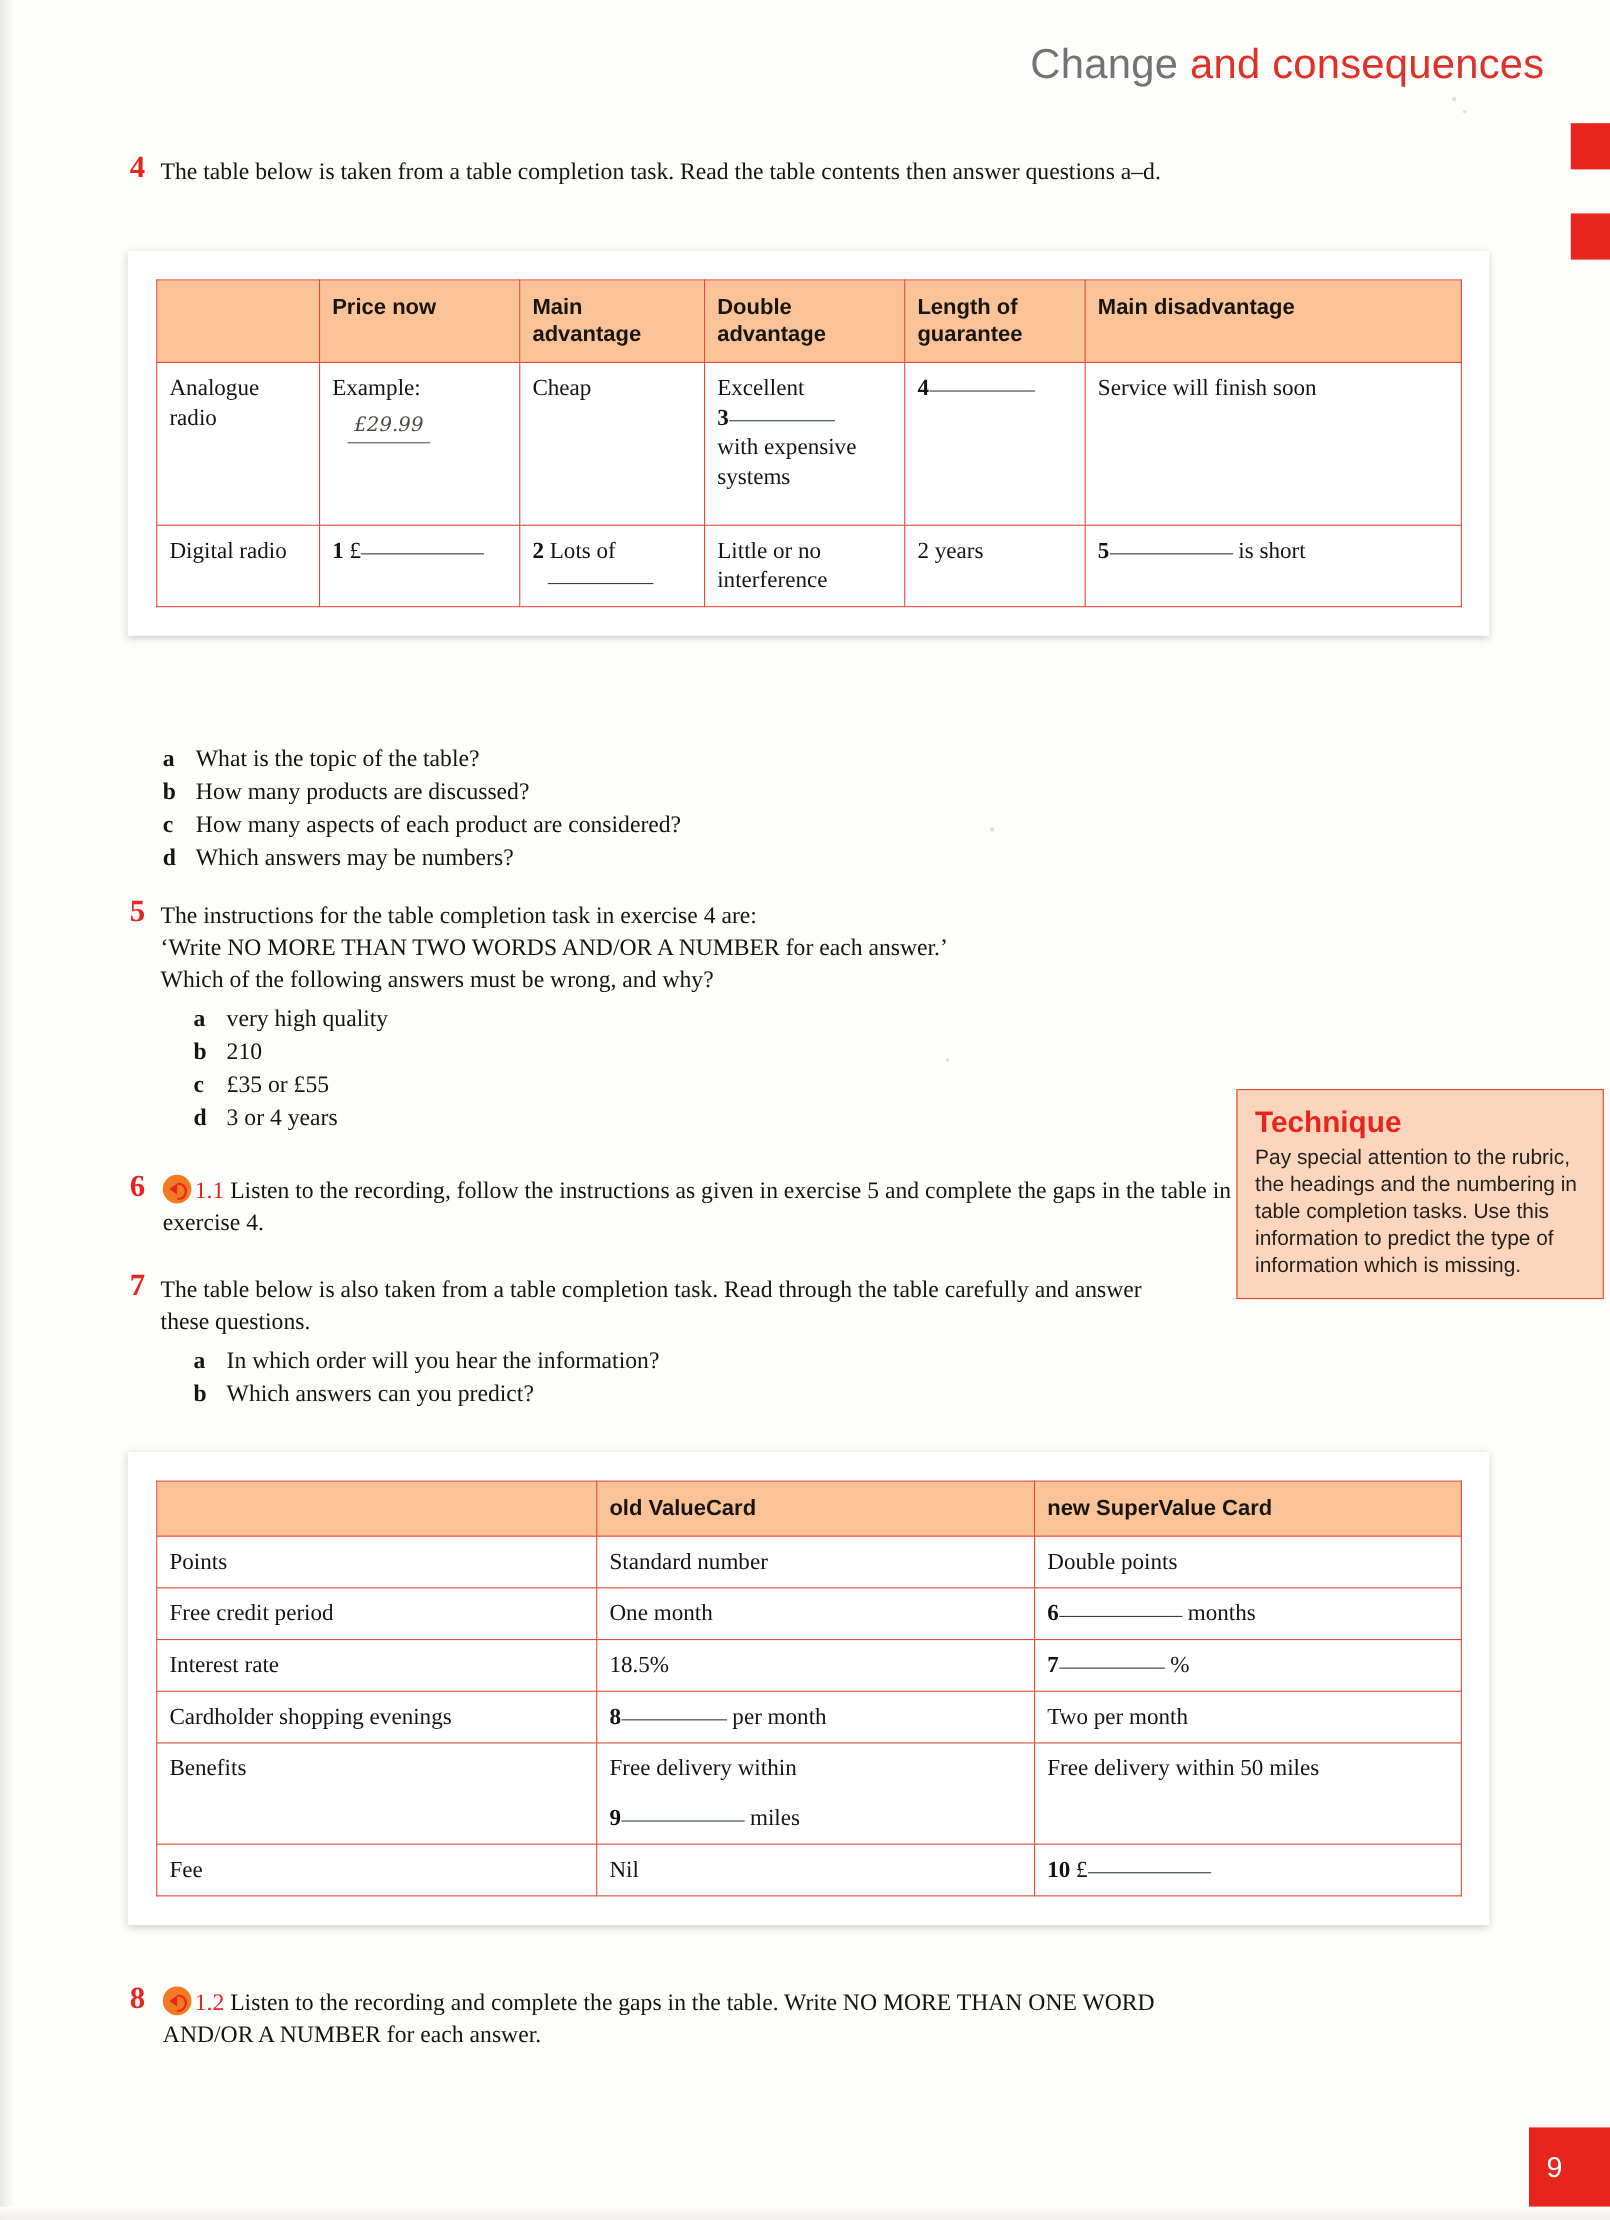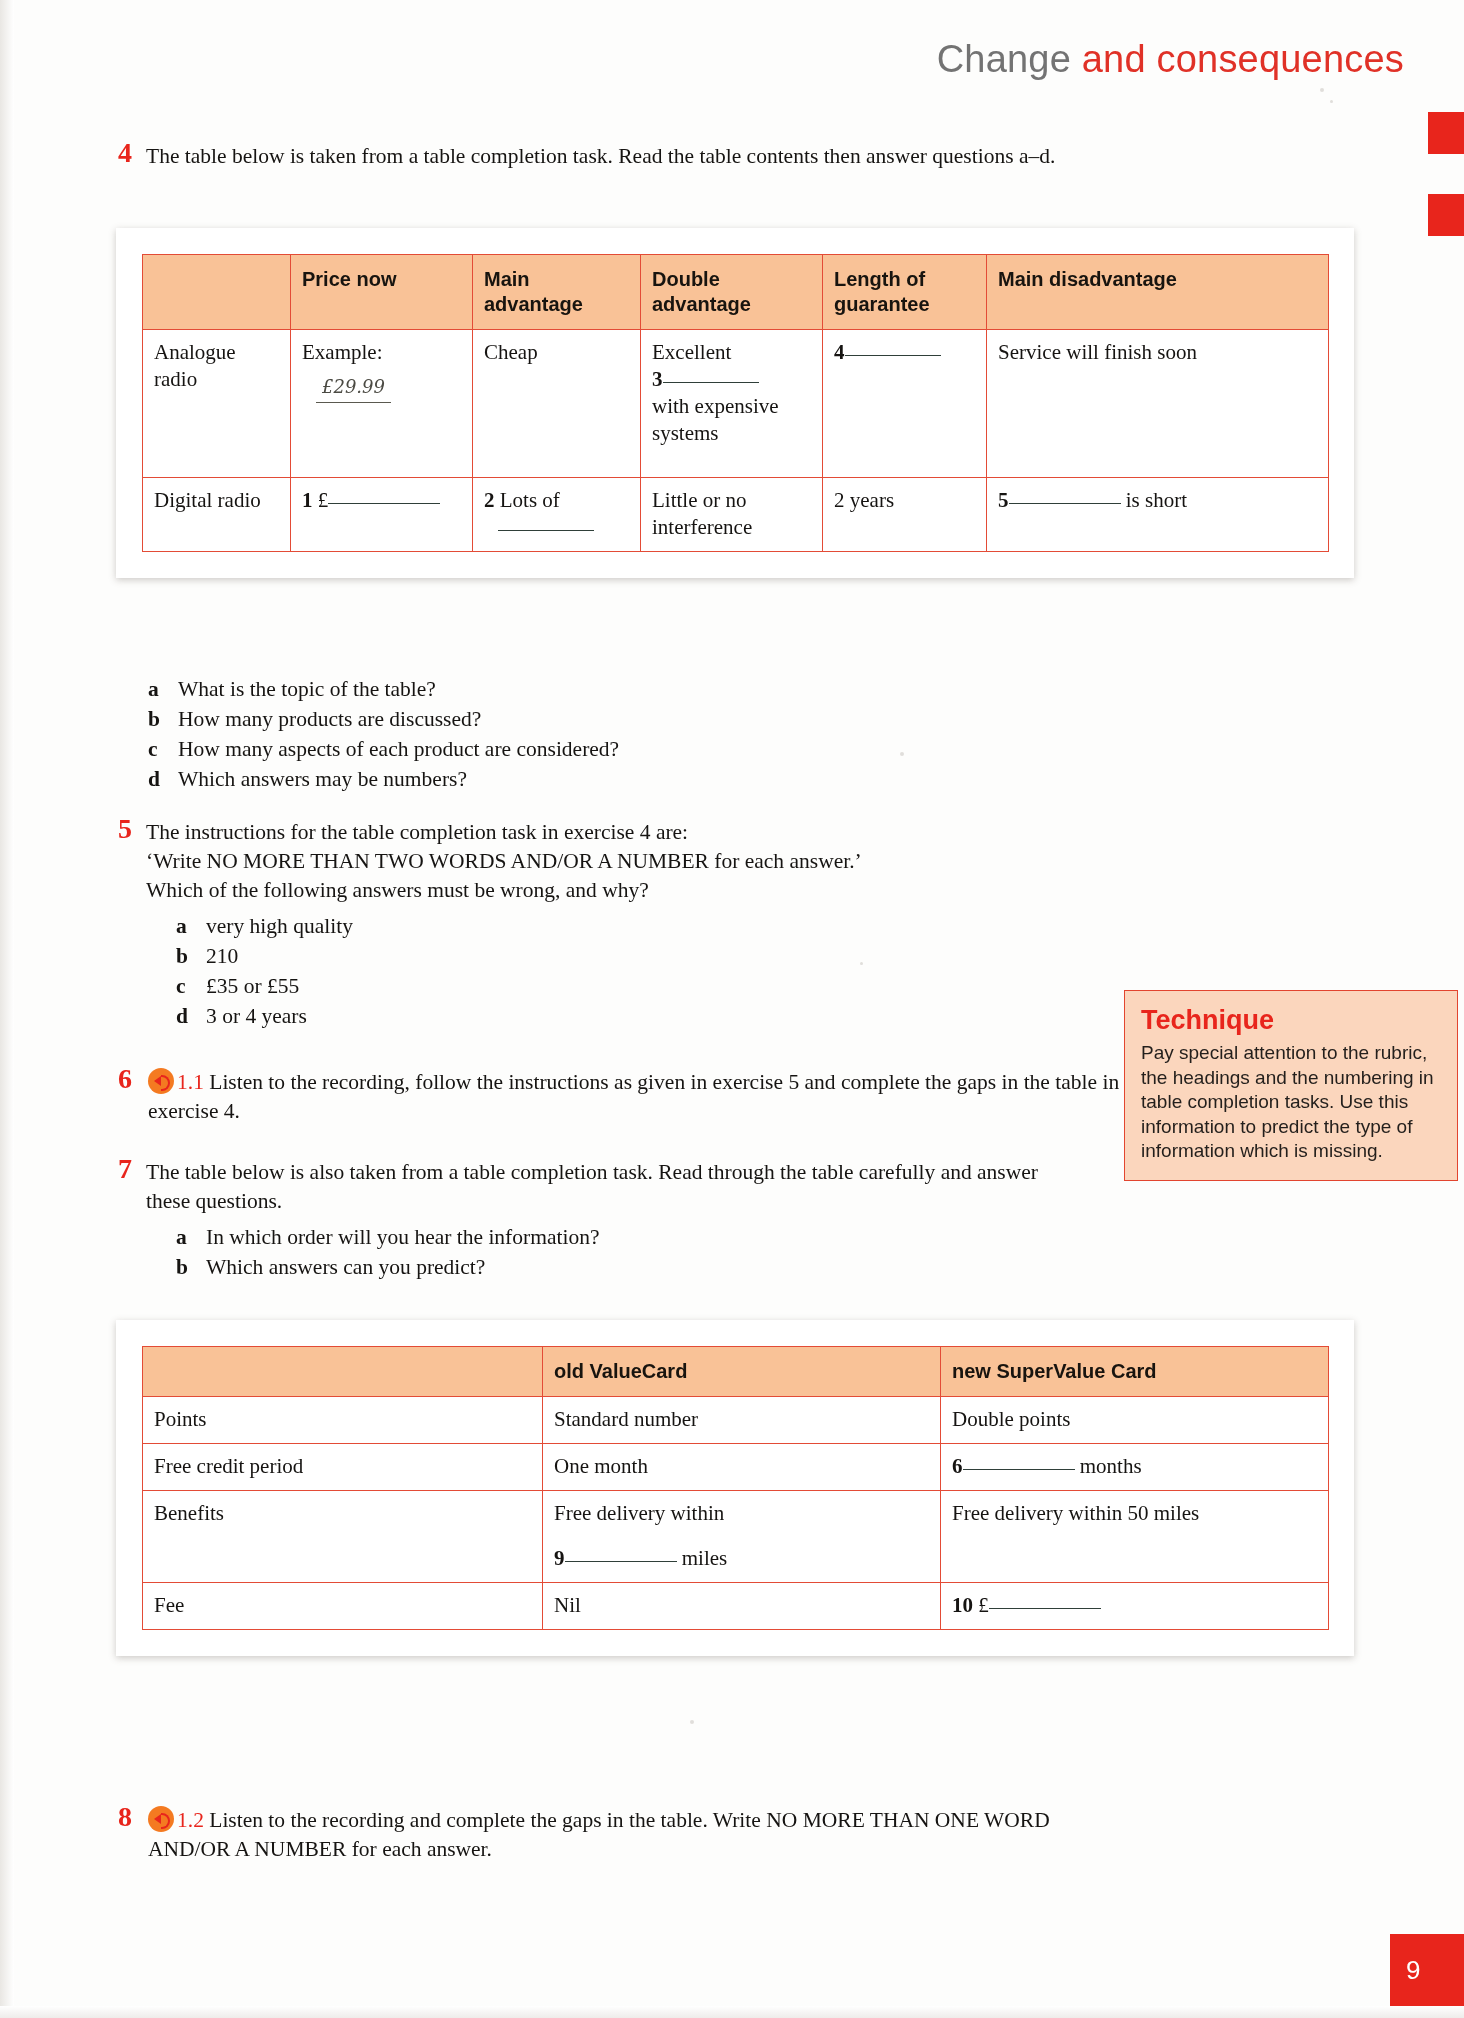--- a/index.html
+++ b/index.html
@@ -408,20 +408,36 @@
           <td>Double points</td>
         </tr>
         <tr>
           <td>Free credit period</td>
           <td>One month</td>
           <td>
             <span class="gapnum">6</span><span class="gapline gap-lg"></span>
             <span>months</span>
           </td>
         </tr>
+        <tr>
+          <td>Interest rate</td>
+          <td>18.5%</td>
+          <td>
+            <span class="gapnum">7</span><span class="gapline gap-md"></span>
+            <span>%</span>
+          </td>
+        </tr>
+        <tr>
+          <td>Cardholder shopping evenings</td>
+          <td>
+            <span class="gapnum">8</span><span class="gapline gap-md"></span>
+            <span>per month</span>
+          </td>
+          <td>Two per month</td>
+        </tr>
         <tr style="height:78px;">
           <td>Benefits</td>
           <td>
             <span>Free delivery within</span>
             <div style="height:18px;"></div>
             <span class="gapnum">9</span><span class="gapline gap-lg"></span>
             <span>miles</span>
           </td>
           <td>Free delivery within 50 miles</td>
         </tr>

